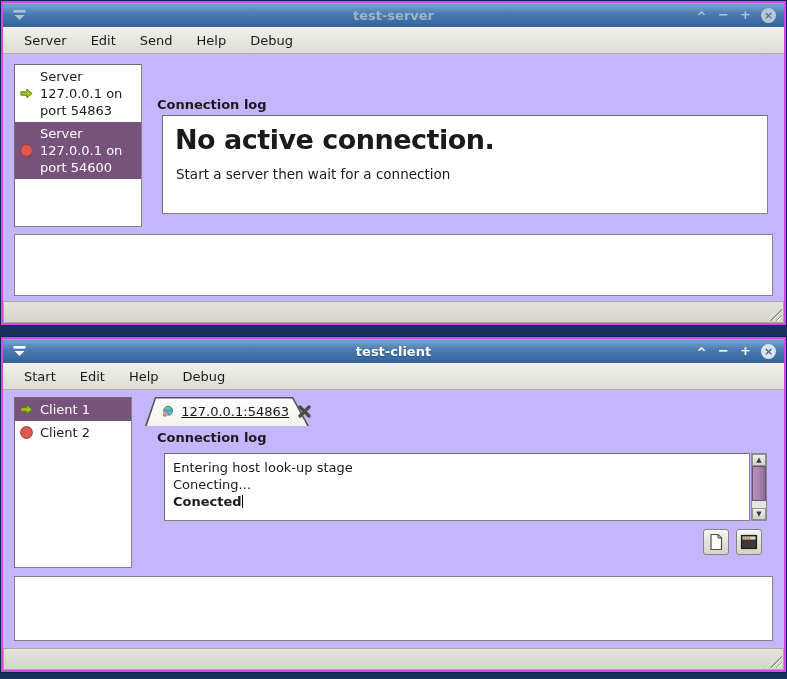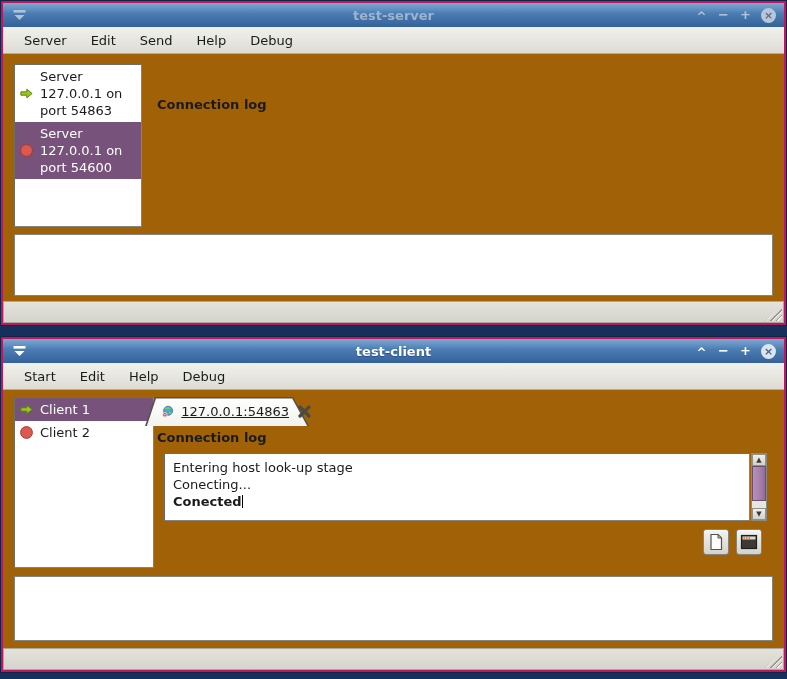--- a/index.html
+++ b/index.html
@@ -5,22 +5,22 @@
   * { margin:0; padding:0; box-sizing:border-box; }
   html,body { width:787px; height:679px; }
   body {
     background:#16305c;
     font-family:"DejaVu Sans","Liberation Sans",sans-serif;
     position:relative; overflow:hidden;
     font-size:13px; color:#1a1a1a;
   }
   .window {
     position:absolute; left:1px; width:785px;
-    background:#a16207;
-    border:2px solid #be185d;
+    background:#c4b5fd;
+    border:2px solid #d946ef;
     box-shadow:0 0 0 1px #10244a;
   }
   #server-window { top:1px; height:324px; }
   #client-window { top:337px; height:335px; }
 
   
   .titlebar {
     height:24px; display:flex; align-items:center;
     background:linear-gradient(#7fa9d4, #4a7cb2 45%, #35619a);
     padding:0 8px; position:relative;
@@ -58,21 +58,21 @@
   .content { position:relative; height:calc(100% - 51px); }
 
   .sunken {
     background:#ffffff;
     border:1px solid #84847c;
     border-top-color:#6e6e66; border-left-color:#6e6e66;
   }
 
   .side-list { position:absolute; overflow:hidden; }
   #server-window .side-list { left:11px; top:10px; width:128px; height:163px; }
-  #client-window .side-list { left:11px; top:7px;  width:140px; height:171px; }
+  #client-window .side-list { left:11px; top:7px;  width:118px; height:171px; }
   .list-item { display:flex; align-items:center; gap:6px; padding:3px 4px; cursor:pointer; }
   .list-item .lbl { white-space:pre-line; line-height:17px; }
   .list-item.selected { background:#77527b; color:#ffffff; }
   .status-ico { width:15px; height:15px; flex:0 0 15px; }
 
   .section-label { position:absolute; font-weight:bold;margin-left:8px; }
   #server-window .section-label { left:146px; top:43px; }
   #client-window .section-label { left:146px; top:40px; }
 
   .log-view { position:absolute; }
@@ -162,20 +162,24 @@
             <circle cx="8" cy="8" r="6.3" fill="#dd584e" stroke="#a03830" stroke-width="1"></circle>
           </svg>
         <span class="lbl">Server
 127.0.0.1 on
 port 54600</span>
       </div>
     </div>
 
     <div class="section-label">Connection log</div>
 
+    <div class="log-view sunken">
+      <div class="log-heading">No active connection.</div>
+      <div class="log-message">Start a server then wait for a connection</div>
+    </div>
 
     <textarea class="msg-input" style=""></textarea>
 
     <div class="statusbar">
       <div class="resize-grip"></div>
     </div>
   </div>
 </div>
 
 <div class="window active-win" id="client-window">

